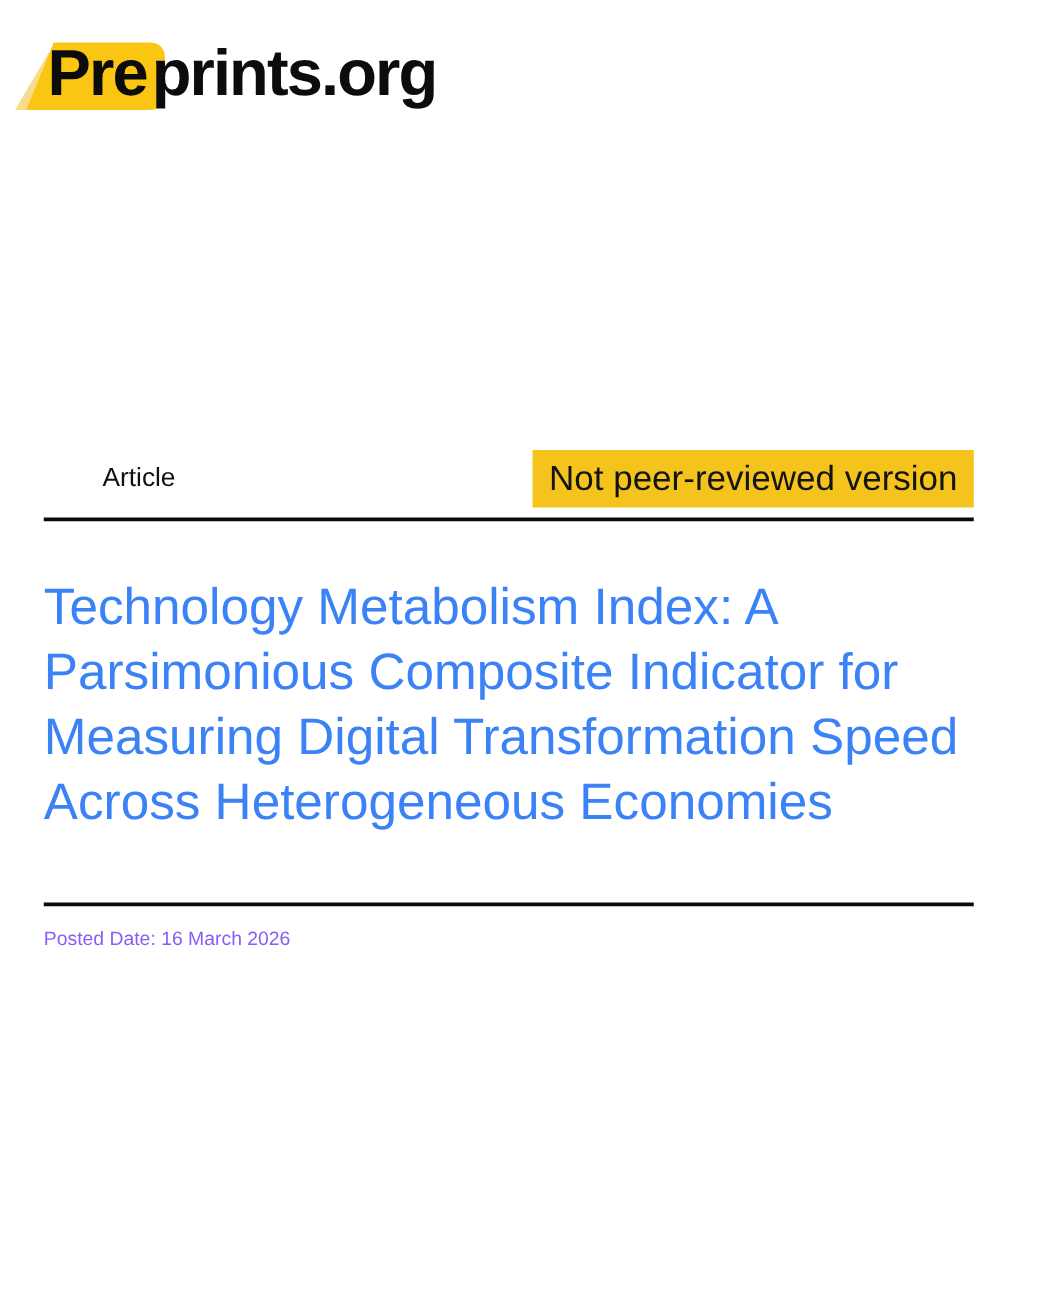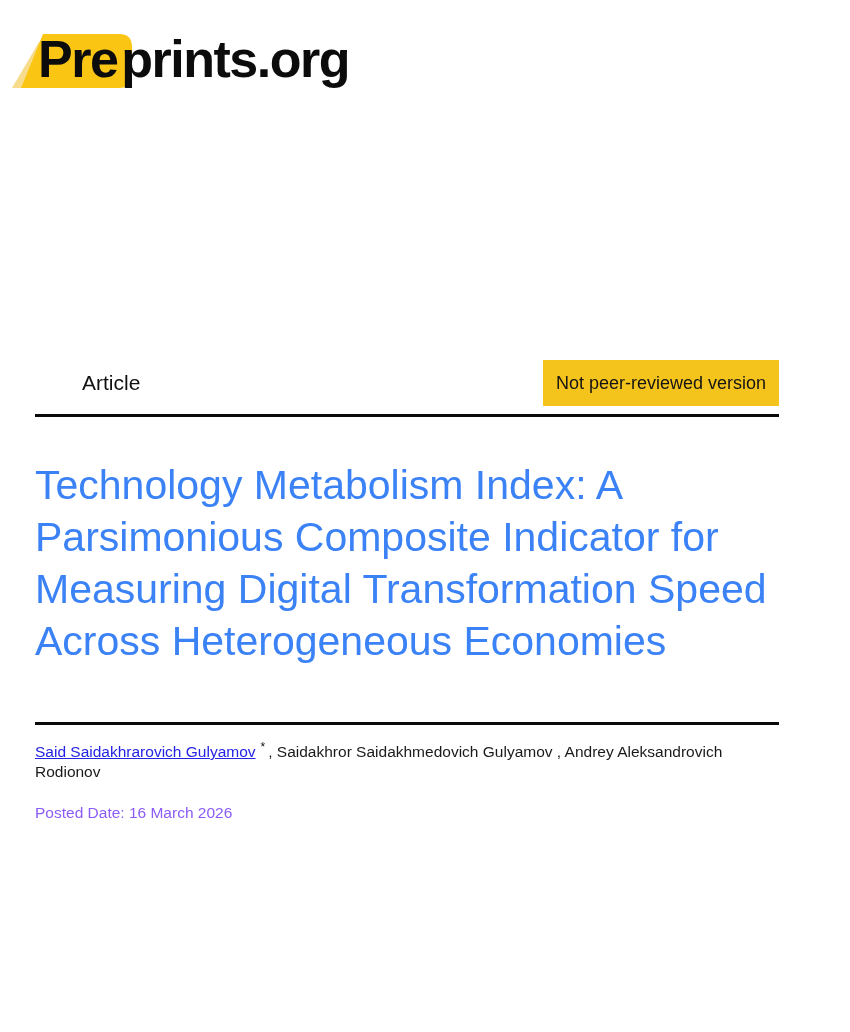--- a/index.html
+++ b/index.html
@@ -33,21 +33,21 @@
 
   
   .header-row {
     position: absolute; left: 35px; right: 71px; top: 360px;
     display: flex; justify-content: space-between; align-items: center;
     height: 46px;
   }
   .article-label { font-size: 21px; color: #111; margin-left: 47px; }
   .review-badge {
     background: #F5C41C; color: #141414;
-    font-size: 18px; height: 46px;
+    font-size: 28px; height: 46px;
     display: flex; align-items: center;
     padding: 0 13px;
   }
 
   .rule { position: absolute; left: 35px; right: 71px; height: 2.5px; background: #0a0a0a; }
   .rule-1 { top: 414px; }
   .rule-2 { top: 722px; }
 
   
   .paper-title {
@@ -86,19 +86,16 @@
     <span class="review-badge">Not peer-reviewed version</span>
   </div>
 
   <div class="rule rule-1"></div>
 
   <h1 class="paper-title">Technology Metabolism Index: A Parsimonious Composite Indicator for Measuring Digital Transformation Speed Across Heterogeneous Economies</h1>
 
   <div class="rule rule-2"></div>
 
   <div class="meta">
-    <div class="authors">
-      <a class="author-link">Said Saidakhrarovich Gulyamov</a><sup class="author-sup">*</sup><span>, Saidakhror Saidakhmedovich Gulyamov , Andrey Aleksandrovich Rodionov</span>
-    </div>
     <div class="meta-line">Posted Date: 16 March 2026</div>
   </div>
 
 </div>
 
 </body></html>

